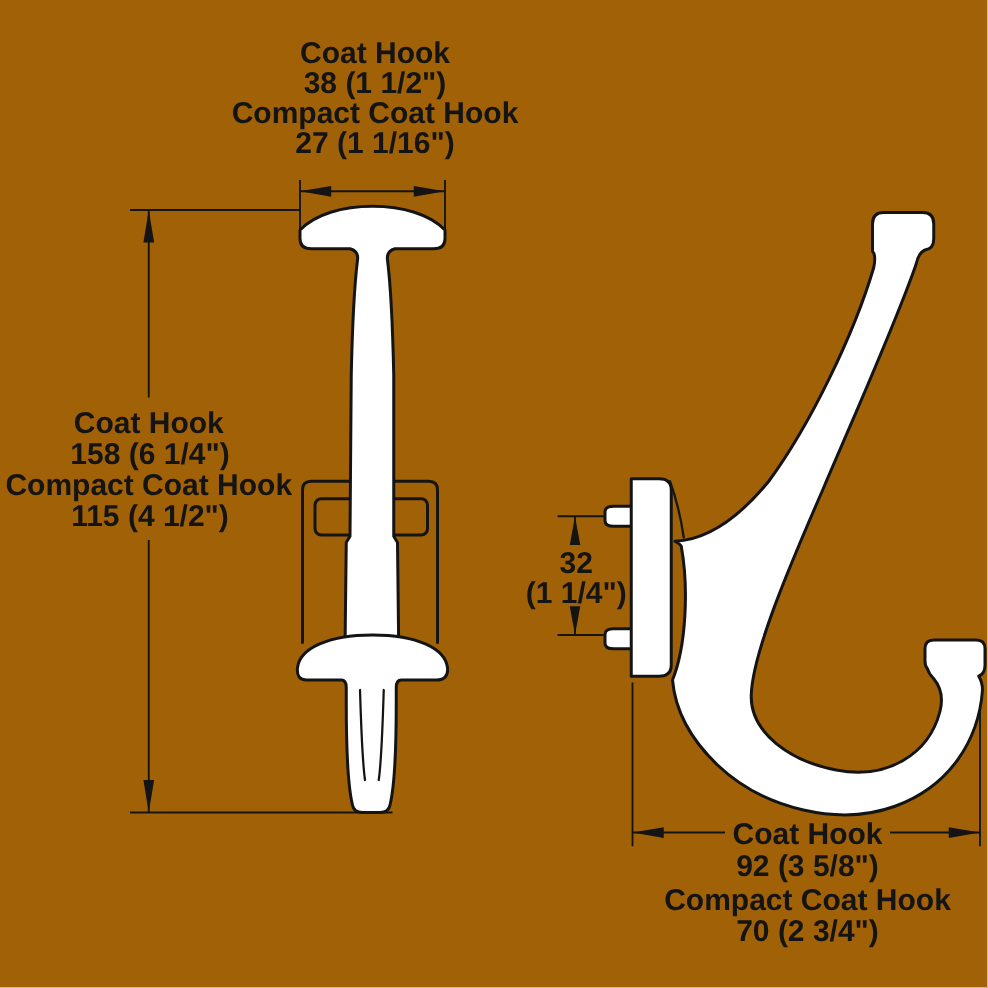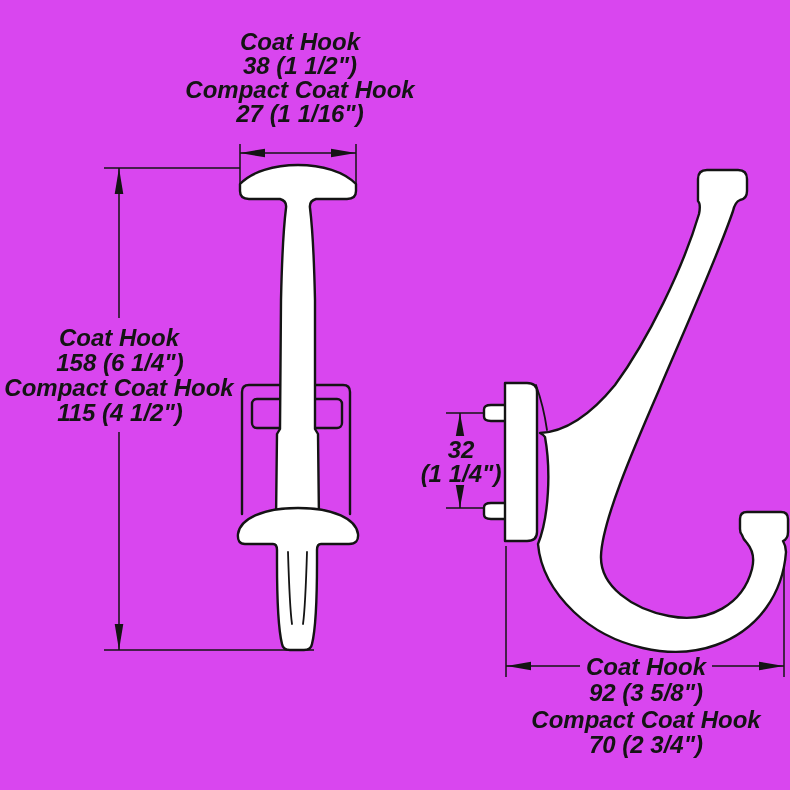--- a/index.html
+++ b/index.html
@@ -1,17 +1,17 @@
 <!DOCTYPE html>
 <html><head>
 <meta charset="utf-8">
 <style>
   html,body{margin:0;padding:0;background:#fff;}
-  .stage{position:relative;width:790px;height:790px;background:#d946ef;overflow:hidden;
-         font-family:"Liberation Sans",sans-serif;font-style:italic;}
+  .stage{position:relative;width:790px;height:790px;background:#a16207;overflow:hidden;
+         font-family:"Liberation Sans",sans-serif;}
   svg{position:absolute;left:0;top:0;}
   .outline{fill:#ffffff;stroke:#141414;stroke-width:2.4;stroke-linejoin:round;stroke-linecap:round;}
   .openline{fill:none;stroke:#141414;stroke-width:2.4;stroke-linejoin:round;stroke-linecap:round;}
   .thin{fill:none;stroke:#141414;stroke-width:1.8;stroke-linecap:round;}
   .dim{fill:none;stroke:#141414;stroke-width:1.5;}
   .arrow{fill:#141414;stroke:none;}
   .lbl{fill:#141414;font-family:"Liberation Sans",sans-serif;font-weight:bold;font-size:24px;
        text-anchor:middle;}
 </style>
 </head>

